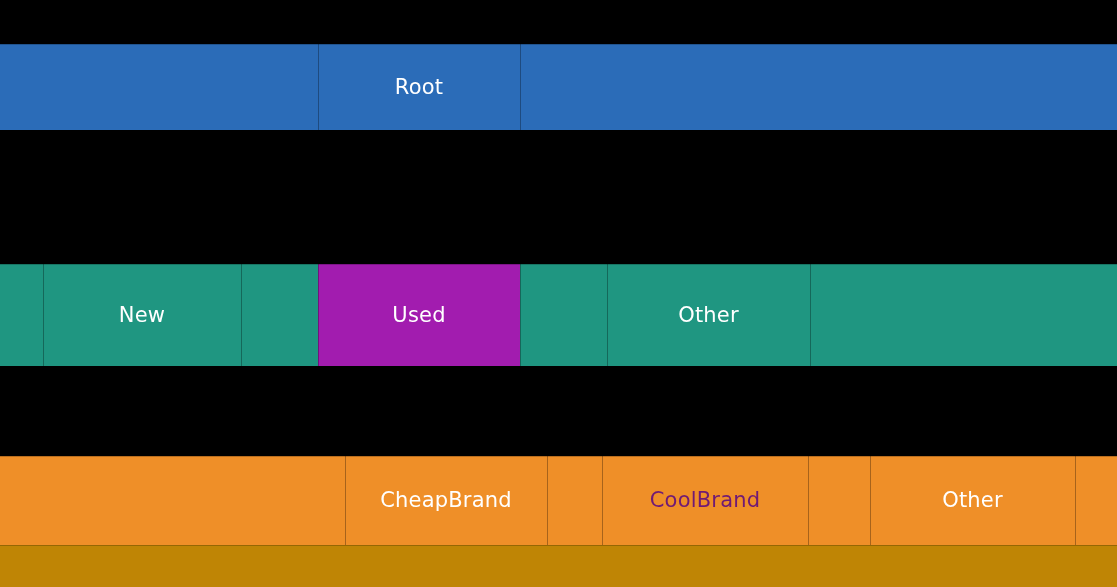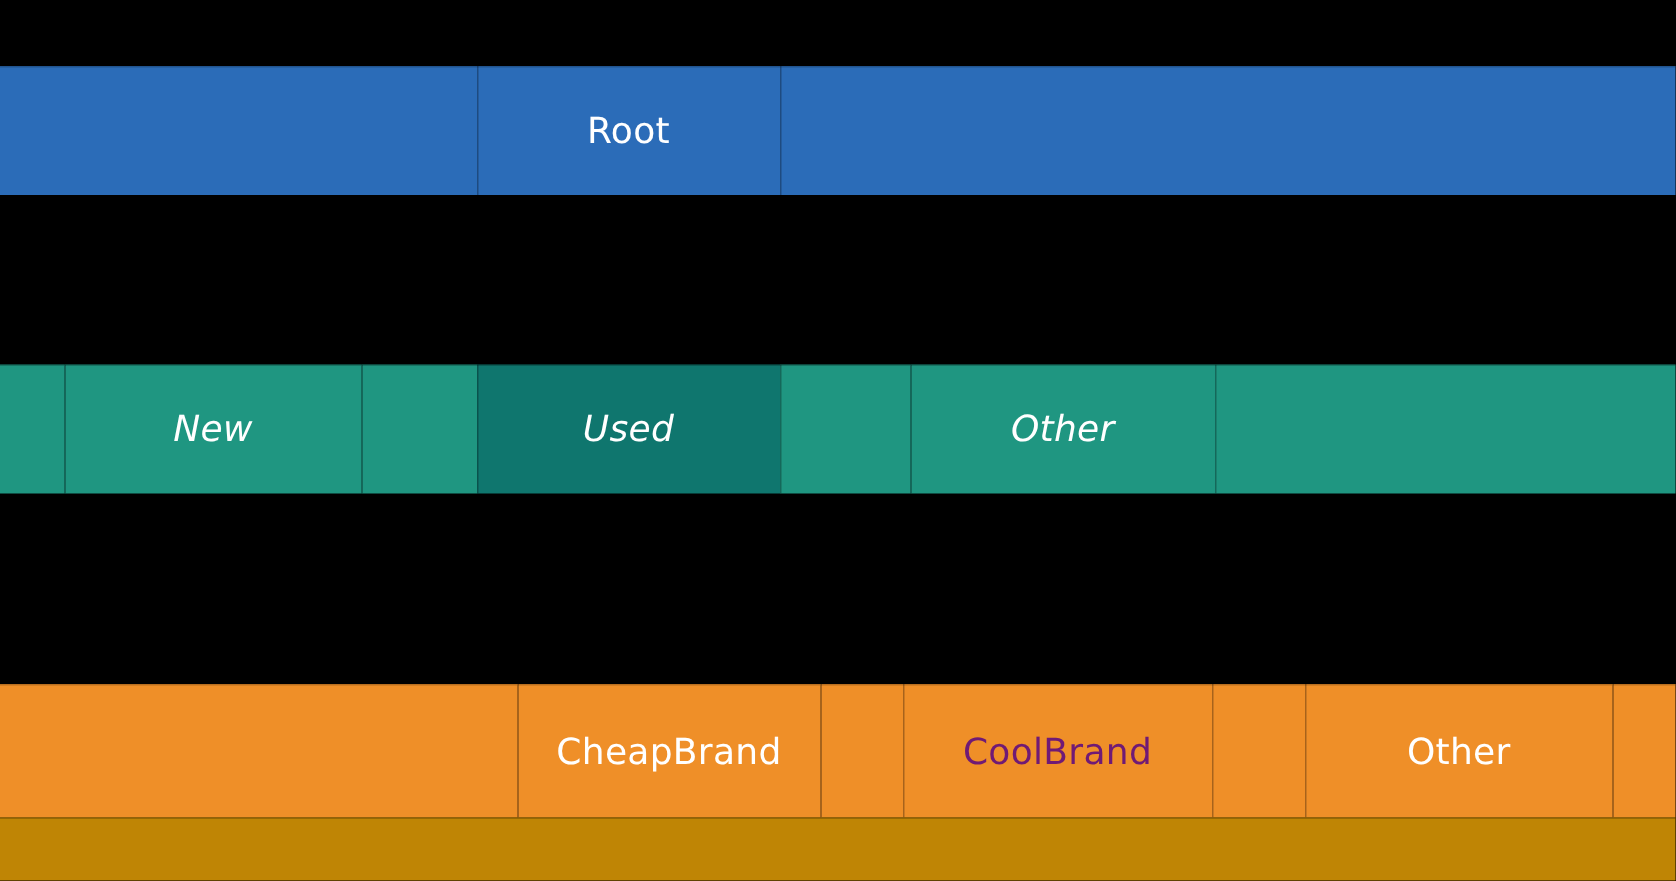--- a/index.html
+++ b/index.html
@@ -31,21 +31,21 @@
   .icicle-node {
     position: absolute;
     top: 0;
     height: 100%;
     box-sizing: border-box;
     display: flex;
     align-items: center;
     justify-content: center;
     overflow: hidden;
     color: #ffffff;
-    font-size: 24px;
+    font-size: 21px;
     line-height: 1;
     letter-spacing: 0.2px;
     white-space: nowrap;
   }
 
   
   .icicle-node.seam-left::before {
     content: "";
     position: absolute;
     left: 0;
@@ -74,27 +74,27 @@
 <body>
 
 <div id="chart-canvas" style="background: rgb(0, 0, 0); width: 1117px; height: 587px;">
     <div class="icicle-row" style="top: 44px; height: 86px;">
       <div class="icicle-node seam-top" style="left: 0px; width: 318px; background: rgb(43, 108, 184);"></div>
       <div class="icicle-node seam-left seam-top" style="left: 318px; width: 202px; background: rgb(43, 108, 184);">
         <span class="node-label" style="color: rgb(255, 255, 255);">Root</span>
       </div>
       <div class="icicle-node seam-left seam-top" style="left: 520px; width: 597px; background: rgb(43, 108, 184);"></div>
     </div>
-    <div class="icicle-row" style="top: 243px; height: 86px; font-style: italic;">
+    <div class="icicle-row" style="top: 264px; height: 102px;">
       <div class="icicle-node seam-top" style="left: 0px; width: 43px; background: rgb(31, 150, 129);"></div>
       <div class="icicle-node seam-left seam-top" style="left: 43px; width: 198px; background: rgb(31, 150, 129);">
         <span class="node-label" style="color: rgb(255, 255, 255);">New</span>
       </div>
       <div class="icicle-node seam-left seam-top" style="left: 241px; width: 77px; background: rgb(31, 150, 129);"></div>
-      <div class="icicle-node seam-left seam-top" style="left: 318px; width: 202px; background: #0f766e;">
+      <div class="icicle-node seam-left seam-top" style="left: 318px; width: 202px; background: #a21caf;">
         <span class="node-label" style="color: rgb(255, 255, 255);">Used</span>
       </div>
       <div class="icicle-node seam-left seam-top" style="left: 520px; width: 87px; background: rgb(31, 150, 129);"></div>
       <div class="icicle-node seam-left seam-top" style="left: 607px; width: 203px; background: rgb(31, 150, 129);">
         <span class="node-label" style="color: rgb(255, 255, 255);">Other</span>
       </div>
       <div class="icicle-node seam-left seam-top" style="left: 810px; width: 307px; background: rgb(31, 150, 129);"></div>
     </div>
     <div class="icicle-row" style="top: 456px; height: 89px;">
       <div class="icicle-node seam-top" style="left: 0px; width: 345px; background: rgb(239, 143, 40);"></div>

